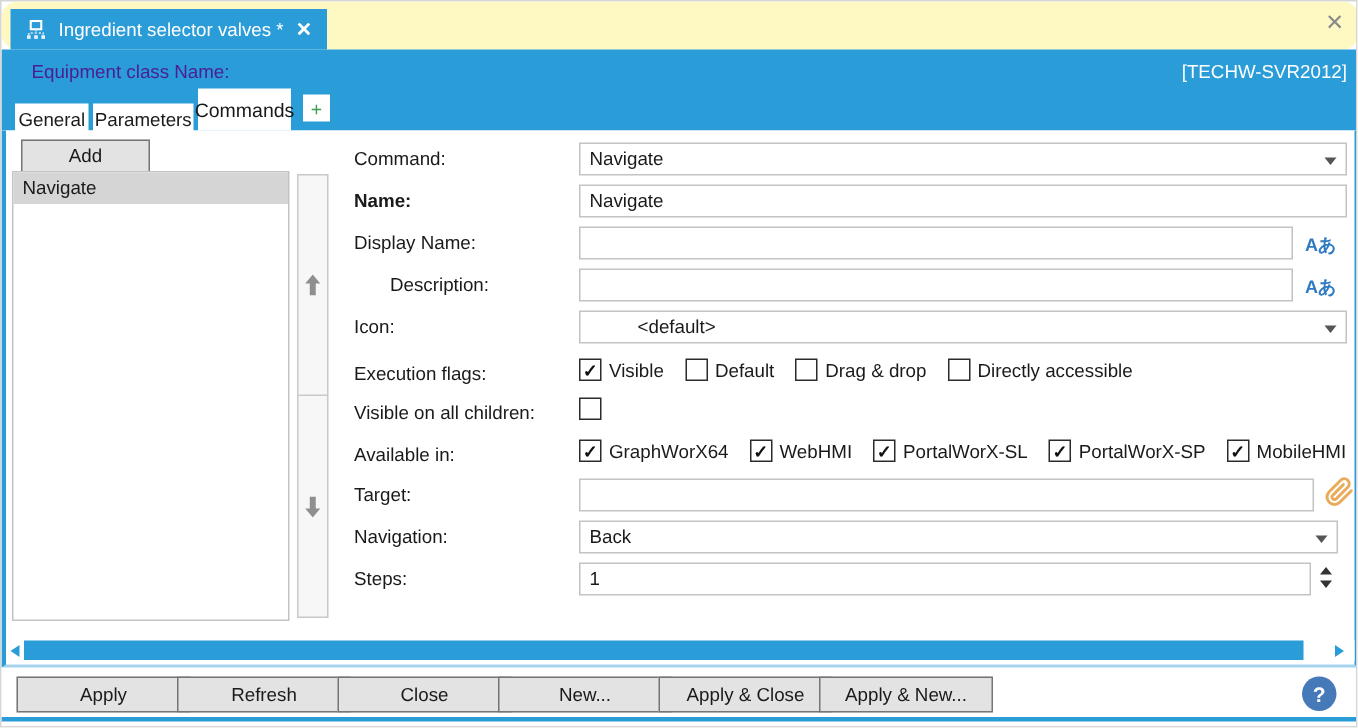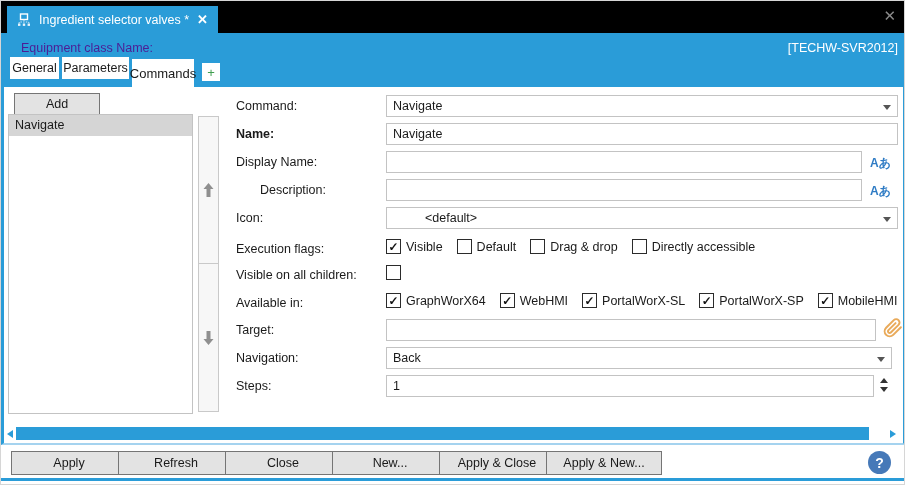--- a/index.html
+++ b/index.html
@@ -3,37 +3,37 @@
 <meta charset="utf-8">
 <style>
   * { box-sizing: border-box; margin: 0; padding: 0; }
   html,body { background:#f2f2f2; }
   body { font-family: "Liberation Sans", sans-serif; font-size: 12.5px; color:#1a1a1a; }
   #app {
     position: relative; width: 905px; height: 485px; background:#fff;
     border:1px solid #d6d6d6; overflow:hidden;
   }
   
-  .top-strip { position:absolute; left:0; top:0; width:905px; height:32px; background:#000000; }
+  .top-strip { position:absolute; left:0; top:0; width:905px; height:32px; background:#fef9c3;border-radius:11px; }
   .doc-tab {
     position:absolute; left:6px; top:5px; height:27px; background:#2a9cd8; color:#fff;
     display:flex; align-items:center; gap:8px; padding:0 10px; cursor:default;
   }
   .doc-tab .title { font-size:12.5px; }
   .doc-tab .tab-close { font-size:13px; font-weight:bold; cursor:pointer; line-height:1; }
   .win-close { position:absolute; right:10px; top:7px; color:#8a8a8a; font-size:15px; cursor:pointer; line-height:1; }
   
   .band { position:absolute; left:0; top:32px; width:905px; height:54px; background:#2a9cd8; }
   .eq-label { position:absolute; left:20px; top:8px; color:#4c1d95; }
   .eq-input {
     position:absolute; left:143px; top:3px; width:648px; height:23px; background:#fff;
     border:1px solid #e8e8e8; padding:3px 6px; color:#1a1a1a;
   }
   .server { position:absolute; right:8px; top:8px; color:#fff; }
-  .tab { position:absolute; top:24px; height:22px; background:#fff; color:#1a1a1a;
+  .tab { position:absolute; top:36px; height:22px; background:#fff; color:#1a1a1a;
     display:flex; align-items:center; justify-content:center; cursor:pointer; padding:0 8px; }
   .tab.active { top:26px; height:28px; font-size:13px; }
   .tab-general { left:9px; width:49px; }
   .tab-parameters { left:61px; width:67px; }
   .tab-commands { left:131px; width:62px; }
   .plus-tab { position:absolute; left:201px; top:30px; width:18px; height:18px; background:#fff;
     color:#3f9e4f; display:flex; align-items:center; justify-content:center; font-size:13px; cursor:pointer; }
   
   .content { position:absolute; left:0; top:86px; width:905px; height:358px; background:#fff;
     border-left:3px solid #2a9cd8; border-right:3px solid #2a9cd8; border-bottom:2px solid #a5d3ef; }

